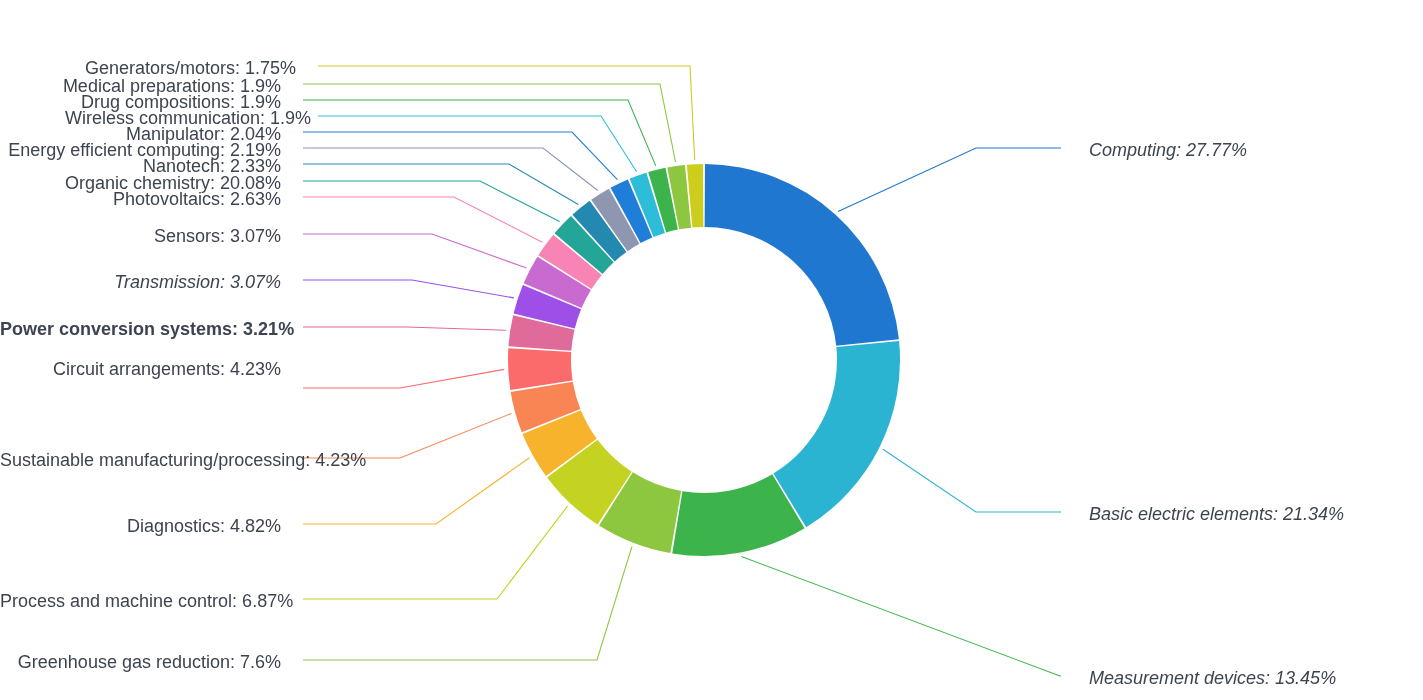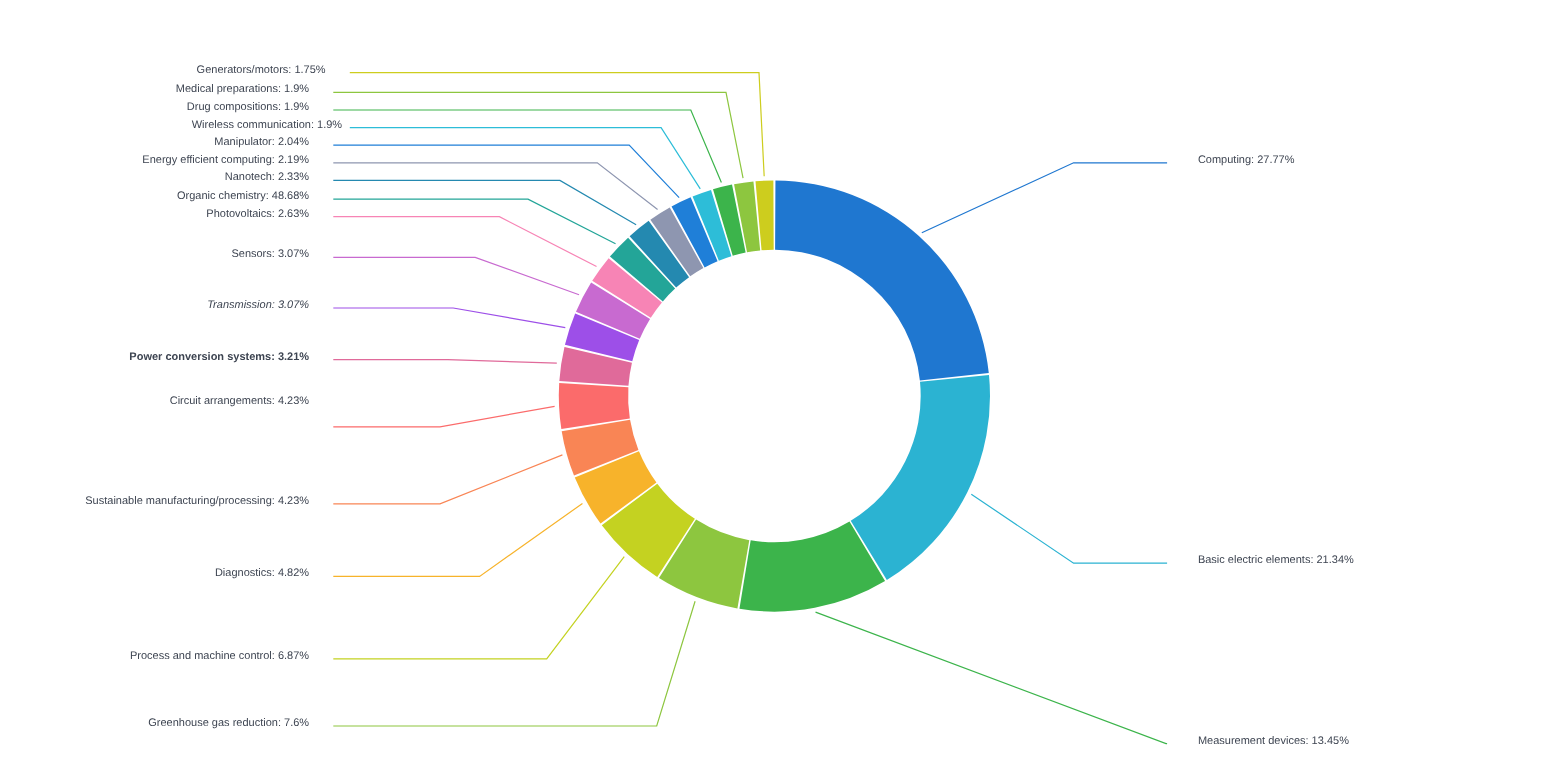--- a/index.html
+++ b/index.html
@@ -21,26 +21,26 @@
   #chart-svg {
     position: absolute;
     left: 0;
     top: 0;
     width: 1423px;
     height: 700px;
   }
   .lbl {
     position: absolute;
     font-family: "Liberation Sans", sans-serif;
-    font-size: 10px;
+    font-size: 18px;
     color: #3d4451;
     white-space: nowrap;
     line-height: 1;
   }
-  .lbl-right { text-align: center; }
+  .lbl-right { text-align: center; font-style: italic; }
   .lbl-left  { text-align: right; }
 </style>
 </head>
 <body>
 
 <div id="stage">
   <svg id="chart-svg" viewBox="0 0 1423 700" xmlns="http://www.w3.org/2000/svg">
     <g id="leaders">
         <polyline points="838.0,211.6 976,148 1061,148" fill="none" stroke="#1f77d0" stroke-width="1.1"></polyline>
         <polyline points="883.0,449.3 976,512 1061,512" fill="none" stroke="#2bb3d2" stroke-width="1.1"></polyline>
@@ -90,21 +90,21 @@
       <div class="lbl lbl-right" style="top: 141px; left: 1089px;">Computing: 27.77%</div>
       <div class="lbl lbl-right" style="top: 505px; left: 1089px;">Basic electric elements: 21.34%</div>
       <div class="lbl lbl-right" style="top: 669px; left: 1089px;">Measurement devices: 13.45%</div>
       <div class="lbl lbl-left" style="top: 59px; left: 0px; width: 296px;">Generators/motors: 1.75%</div>
       <div class="lbl lbl-left" style="top: 77px; left: 0px; width: 281px;">Medical preparations: 1.9%</div>
       <div class="lbl lbl-left" style="top: 93px; left: 0px; width: 281px;">Drug compositions: 1.9%</div>
       <div class="lbl lbl-left" style="top: 109px; left: 0px; width: 296px; padding-left: 15px;">Wireless communication: 1.9%</div>
       <div class="lbl lbl-left" style="top: 125px; left: 0px; width: 281px;">Manipulator: 2.04%</div>
       <div class="lbl lbl-left" style="top: 141px; left: 0px; width: 281px;">Energy efficient computing: 2.19%</div>
       <div class="lbl lbl-left" style="top: 157px; left: 0px; width: 281px;">Nanotech: 2.33%</div>
-      <div class="lbl lbl-left" style="top: 174px; left: 0px; width: 281px;">Organic chemistry: 48.68%</div>
+      <div class="lbl lbl-left" style="top: 174px; left: 0px; width: 281px;">Organic chemistry: 20.08%</div>
       <div class="lbl lbl-left" style="top: 190px; left: 0px; width: 281px;">Photovoltaics: 2.63%</div>
       <div class="lbl lbl-left" style="top: 227px; left: 0px; width: 281px;">Sensors: 3.07%</div>
       <div class="lbl lbl-left" style="top: 273px; left: 0px; width: 281px; font-style: italic;">Transmission: 3.07%</div>
       <div class="lbl lbl-left" style="top: 320px; left: 0px; width: 281px; font-weight: bold;">Power conversion systems: 3.21%</div>
       <div class="lbl lbl-left" style="top: 360px; left: 0px; width: 281px;">Circuit arrangements: 4.23%</div>
       <div class="lbl lbl-left" style="top: 451px; left: 0px; width: 281px;">Sustainable manufacturing/processing: 4.23%</div>
       <div class="lbl lbl-left" style="top: 517px; left: 0px; width: 281px;">Diagnostics: 4.82%</div>
       <div class="lbl lbl-left" style="top: 592px; left: 0px; width: 281px;">Process and machine control: 6.87%</div>
       <div class="lbl lbl-left" style="top: 653px; left: 0px; width: 281px;">Greenhouse gas reduction: 7.6%</div>
     </div>

